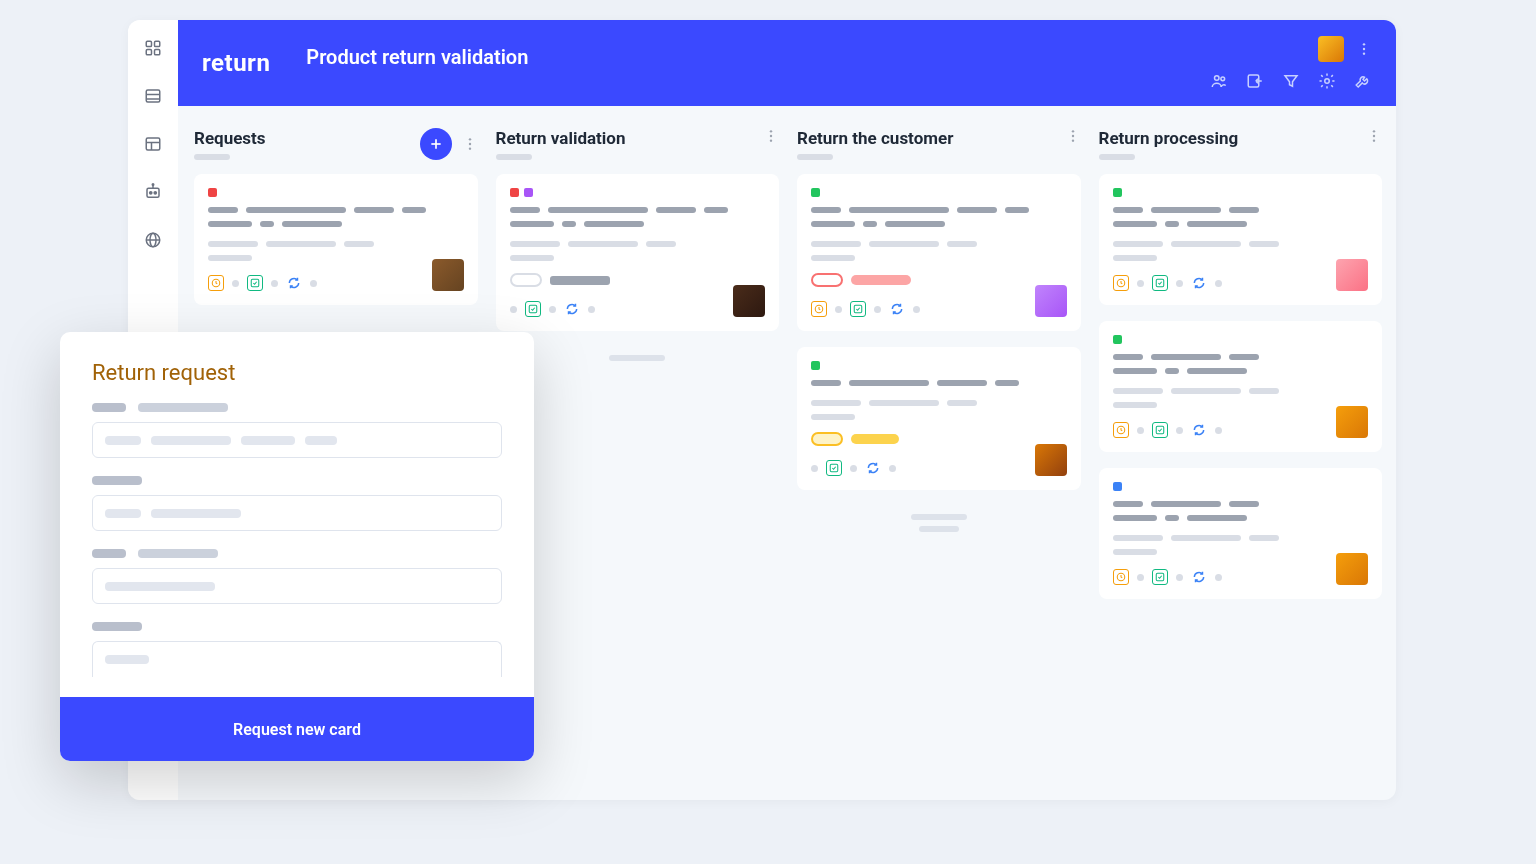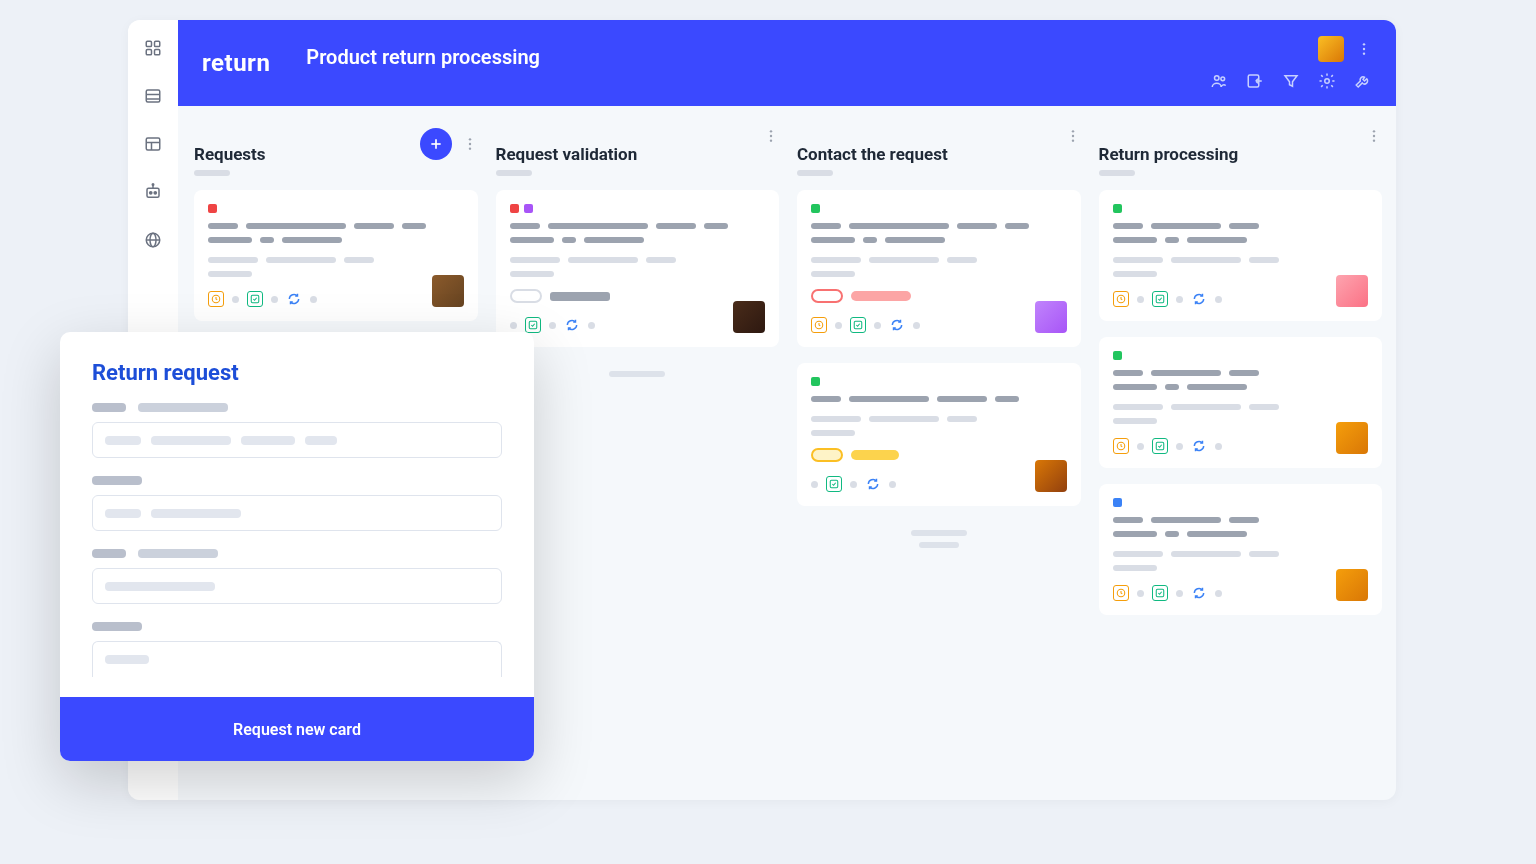--- a/index.html
+++ b/index.html
@@ -16,21 +16,21 @@
 .header-right { margin-left: auto; display:flex; flex-direction:column; align-items:flex-end; gap:10px; }
 .header-top-row { display:flex; align-items:center; gap:12px; }
 .header-bottom-row { display:flex; align-items:center; gap:18px; color:#c7d0ff; }
 .hicon { width:18px; height:18px; color:#c7d0ff; }
 .avatar-sm { width:26px; height:26px; border-radius:4px; background:#fbbf24; }
 .vdots { width:16px; height:16px; color:#c7d0ff; display:flex; align-items:center; justify-content:center;}
 
 .board { position: absolute; left: 66px; top: 108px; right: 14px; bottom: 10px; display:flex; gap:18px; }
 .col { display:flex; flex-direction:column; width: 288px; }
 .col-head { display:flex; align-items:flex-start; margin-bottom: 14px; }
-.col-head-text { display:flex; flex-direction:column; gap:6px; flex:1;margin-top:16px; }
+.col-head-text { display:flex; flex-direction:column; gap:6px; flex:1; }
 .col-title { font-weight:700; font-size:17px; color:#1f2937; }
 .col-sub { width: 36px; height:6px; background:#d9dde5; border-radius:3px;}
 .col-actions { display:flex; align-items:center; gap:10px;}
 .add-btn { width:32px; height:32px; border-radius:50%; background:#3b49ff; color:#fff; display:flex; align-items:center; justify-content:center; font-size:18px; }
 .col-vdots { color:#9ca3af; }
 .card { background:#fff; border-radius:8px; padding:14px 14px 14px 14px; margin-bottom:16px; position:relative; min-height:130px; display:flex; flex-direction:column; gap:10px;}
 .tags { display:flex; gap:5px; }
 .tag { width:9px; height:9px; border-radius:2px; }
 .t-red{background:#ef4444;} .t-purple{background:#a855f7;} .t-green{background:#22c55e;} .t-blue{background:#3b82f6;}
 .lines { display:flex; flex-direction:column; gap:8px; }
@@ -47,21 +47,21 @@
 .ci-or{ border:1.5px solid #f59e0b; color:#f59e0b;}
 .ci-gn{ border:1.5px solid #10b981; color:#10b981;}
 .ci-bl{ color:#3b82f6;}
 .dot{ width:7px; height:7px; border-radius:50%; background:#d9dde5;}
 .card-avatar{ position:absolute; right:14px; bottom:14px; width:32px; height:32px; border-radius:4px; }
 .col-foot{ width:56px; height:6px; background:#dde2ea; border-radius:3px; align-self:center; margin-top:8px;}
 .col-foot2{ width:40px; height:6px; background:#dde2ea; border-radius:3px; align-self:center; margin-top:6px;}
 
 .modal { position:absolute; left:60px; top:332px; width:474px; background:#fff; border-radius:10px; box-shadow:0 20px 60px rgba(0,0,0,.18); overflow:hidden;}
 .modal-body{ padding:28px 32px 20px; display:flex; flex-direction:column; gap:18px;}
-.modal-title{ font-weight:700; font-size:22px; color:#1d4ed8;}
+.modal-title{ font-weight:400; font-size:22px; color:#a16207;}
 .field{ display:flex; flex-direction:column; gap:10px;}
 .field-label{ display:flex; gap:12px; align-items:center;}
 .lbl{ height:9px; border-radius:4px; background:#b9bfcc;}
 .input{ border:1px solid #dfe4ed; border-radius:6px; height:36px; padding:0 12px; display:flex; align-items:center; gap:10px;}
 .skel{ height:9px; border-radius:4px; background:#e2e6ee;}
 .modal-action{ background:#3b49ff; color:#fff; height:64px; display:flex; align-items:center; justify-content:center; font-weight:600; font-size:16px;}
 
 .av1{background:linear-gradient(135deg,#8b5a2b,#654321);}
 .av2{background:linear-gradient(135deg,#4a2c1a,#2d1810);}
 .av3{background:linear-gradient(135deg,#c084fc,#a855f7);}
@@ -114,21 +114,21 @@
           <ellipse cx="12" cy="12" rx="4" ry="9"></ellipse>
           <line x1="3" y1="12" x2="21" y2="12"></line>
         </svg>
     </div>
   </div>
 
   <div class="header">
     <div style="display:flex;flex-direction:column;">
       <div style="display:flex;align-items:center;">
         <span class="logo">return</span>
-        <span class="title">Product return processing</span>
+        <span class="title">Product return validation</span>
       </div>
     </div>
     <div class="header-right">
       <div class="header-top-row">
         <div class="avatar-sm av-head"></div>
         <div class="vdots">
           <svg viewBox="0 0 24 24" width="16" height="16" fill="currentColor">
               <circle cx="12" cy="5" r="1.8"></circle>
               <circle cx="12" cy="12" r="1.8"></circle>
               <circle cx="12" cy="19" r="1.8"></circle>
@@ -242,21 +242,21 @@
             </div>
           <div class="dot"></div>
         </div>
         <div class="card-avatar av1"></div>
       </div>
     </div>
 
     <div class="col">
       <div class="col-head">
         <div class="col-head-text">
-          <div class="col-title">Request validation</div>
+          <div class="col-title">Return validation</div>
           <div class="col-sub"></div>
         </div>
         <div class="col-actions">
           <div class="col-vdots">
             <svg viewBox="0 0 24 24" width="16" height="16" fill="currentColor">
                 <circle cx="12" cy="5" r="1.8"></circle>
                 <circle cx="12" cy="12" r="1.8"></circle>
                 <circle cx="12" cy="19" r="1.8"></circle>
               </svg>
           </div>
@@ -310,21 +310,21 @@
           <div class="dot"></div>
         </div>
         <div class="card-avatar av2"></div>
       </div>
       <div class="col-foot"></div>
     </div>
 
     <div class="col">
       <div class="col-head">
         <div class="col-head-text">
-          <div class="col-title">Contact the request</div>
+          <div class="col-title">Return the customer</div>
           <div class="col-sub"></div>
         </div>
         <div class="col-actions">
           <div class="col-vdots">
             <svg viewBox="0 0 24 24" width="16" height="16" fill="currentColor">
                 <circle cx="12" cy="5" r="1.8"></circle>
                 <circle cx="12" cy="12" r="1.8"></circle>
                 <circle cx="12" cy="19" r="1.8"></circle>
               </svg>
           </div>

